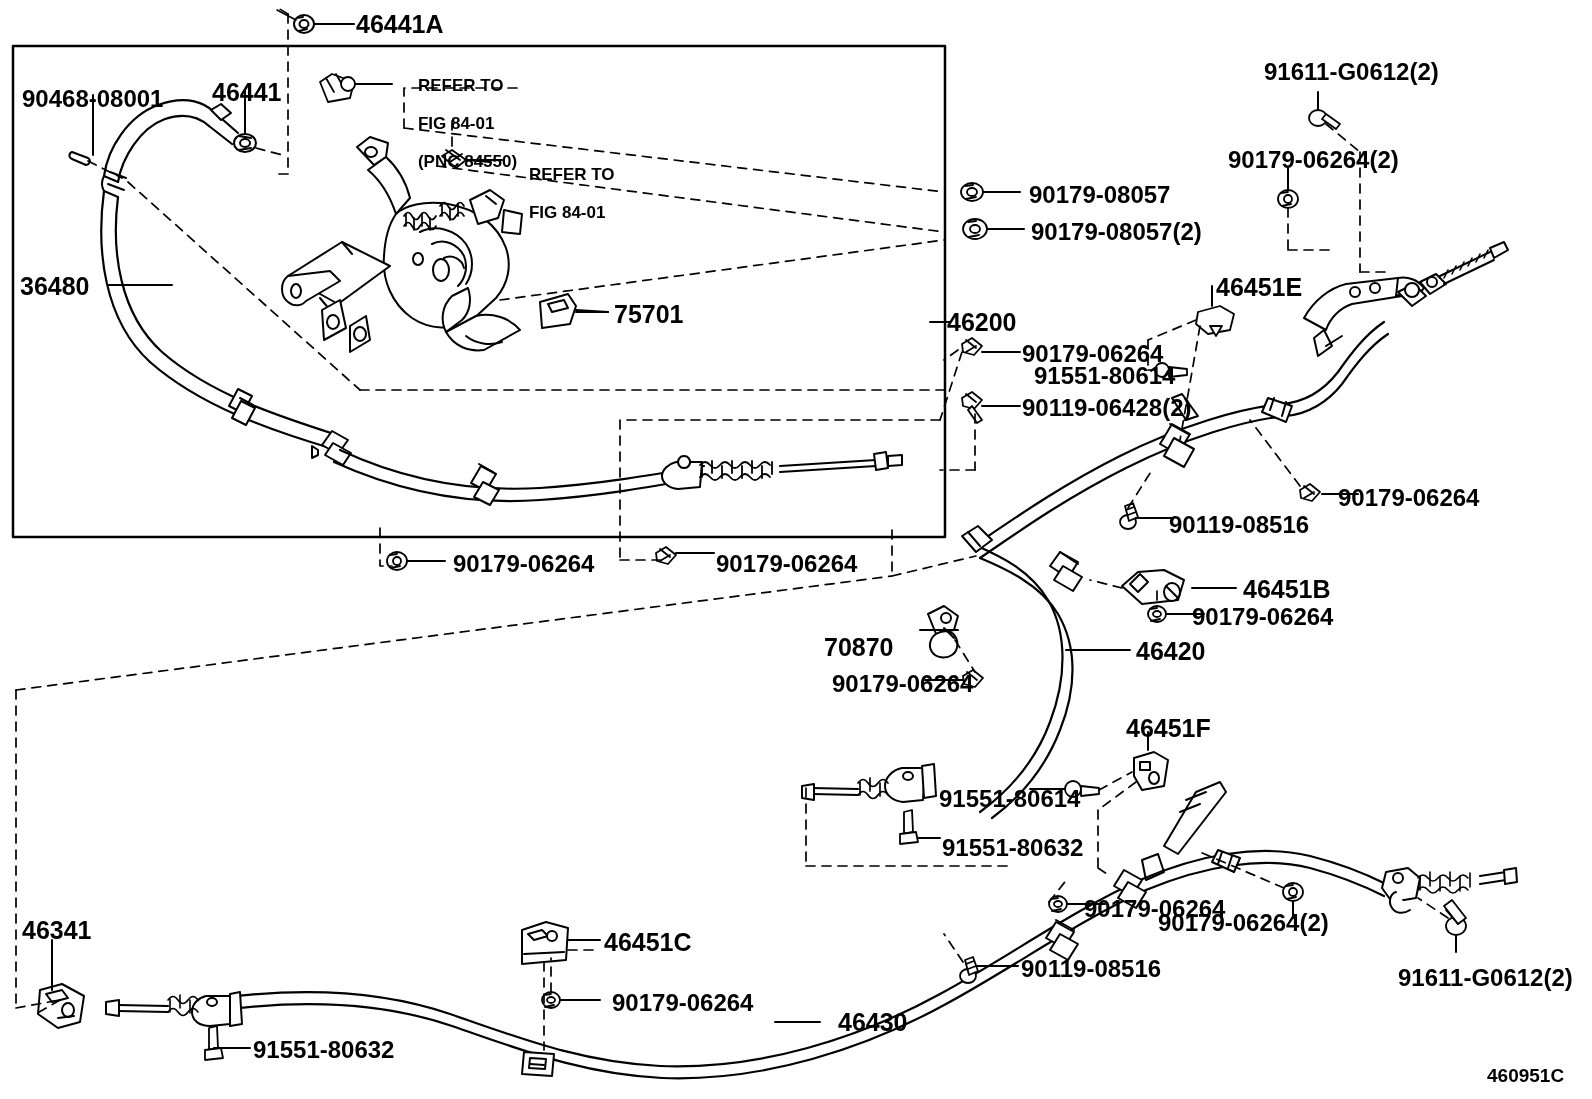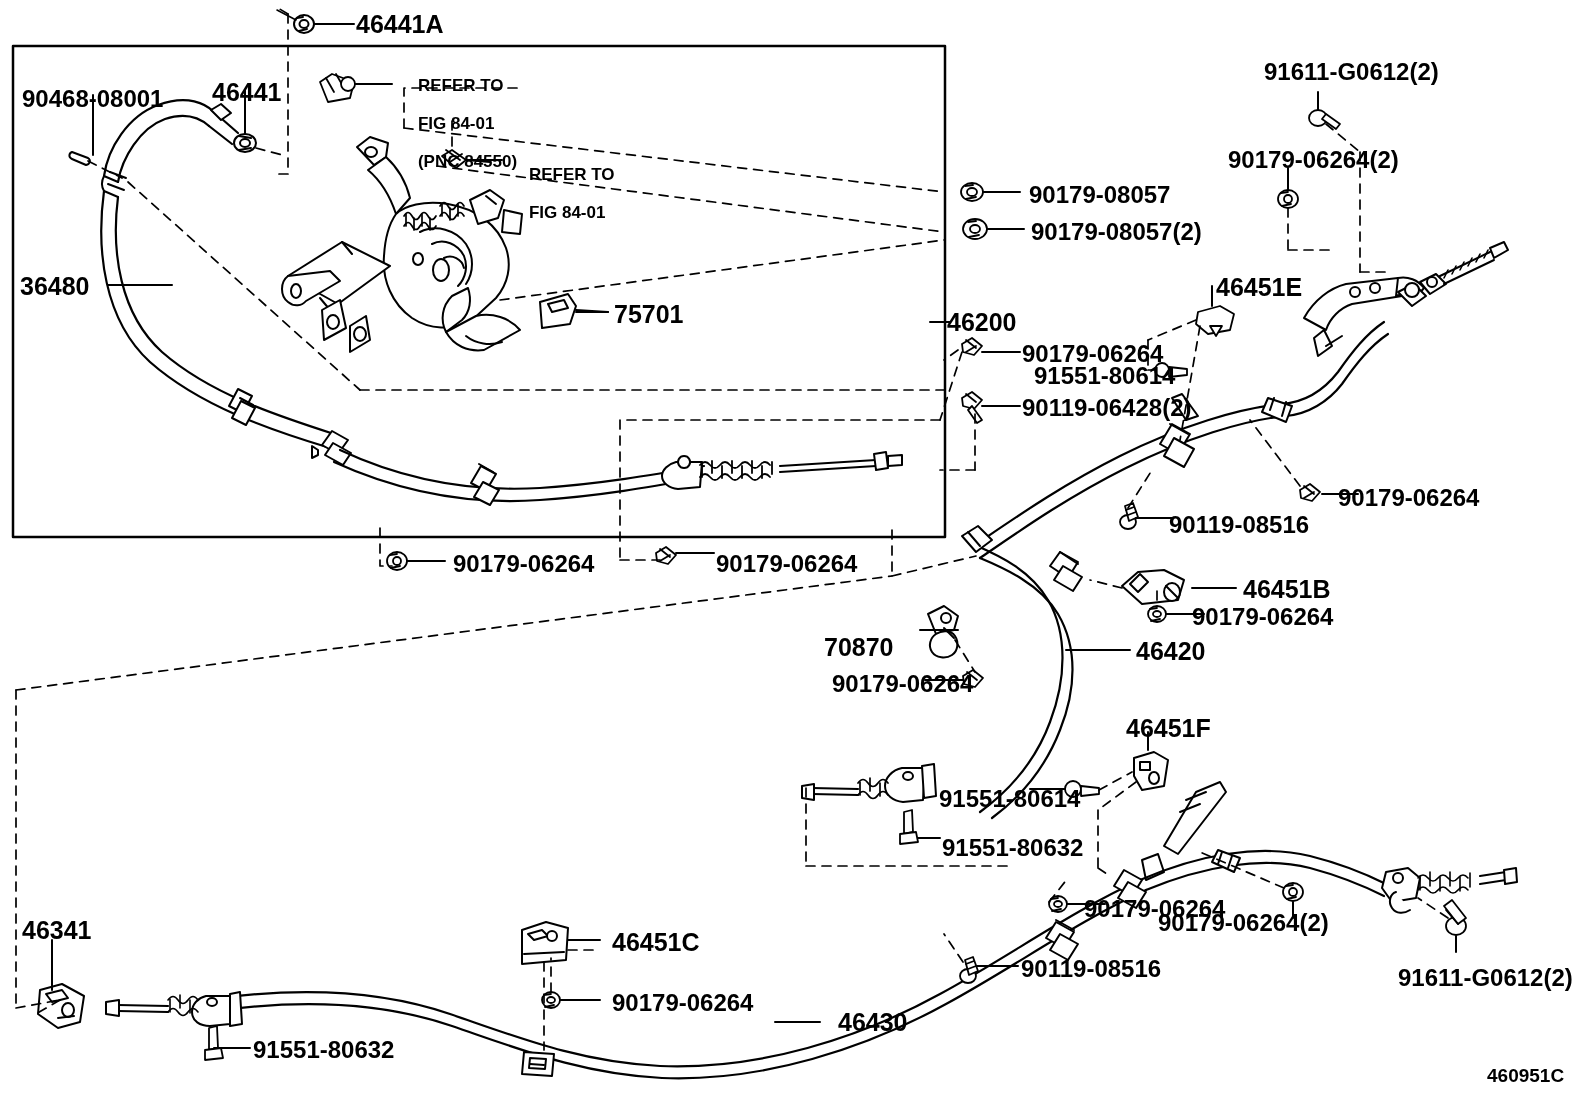--- a/index.html
+++ b/index.html
@@ -567,21 +567,21 @@
   <div class="lbl small" style="left:1021px;top:956px;">90119-08516</div>
 
   <div class="lbl small" style="left:1158px;top:910px;">90179-06264(2)</div>
 
   <div class="lbl small" style="left:1398px;top:965px;">91611-G0612(2)</div>
 
   <div class="lbl big" style="left:22px;top:916px;">46341</div>
 
   <div class="lbl small" style="left:253px;top:1037px;">91551-80632</div>
 
-  <div class="lbl big" style="left:604px;top:928px;margin-left:8px;">46451C</div>
+  <div class="lbl big" style="left:604px;top:928px;">46451C</div>
 
   <div class="lbl small" style="left:612px;top:990px;">90179-06264</div>
 
   <div class="lbl big" style="left:838px;top:1008px;">46430</div>
 
   <div class="lbl figid" style="left:1487px;top:1053px;margin-top:12px;">460951C</div>
 
 </div>
 
 </body></html>

